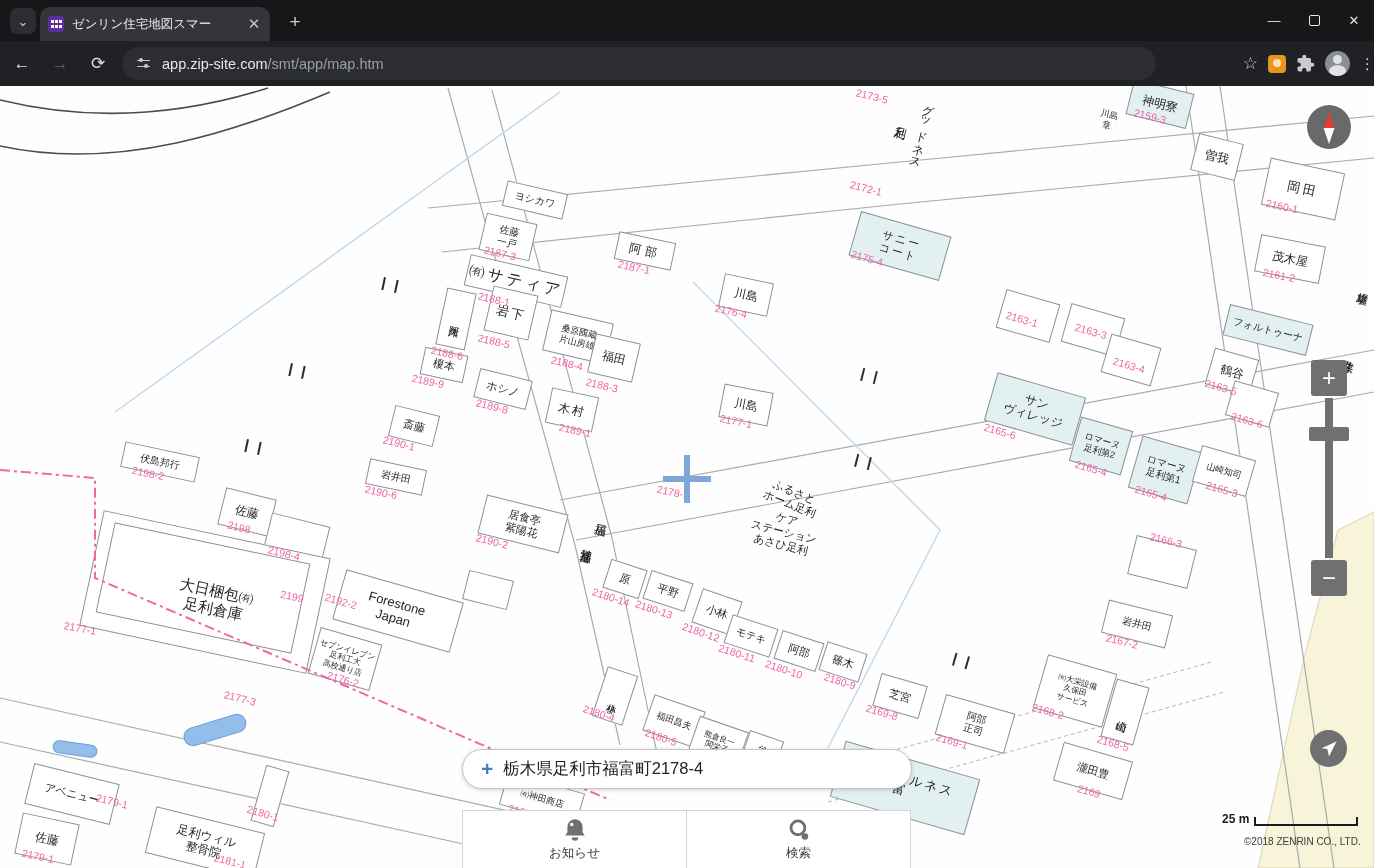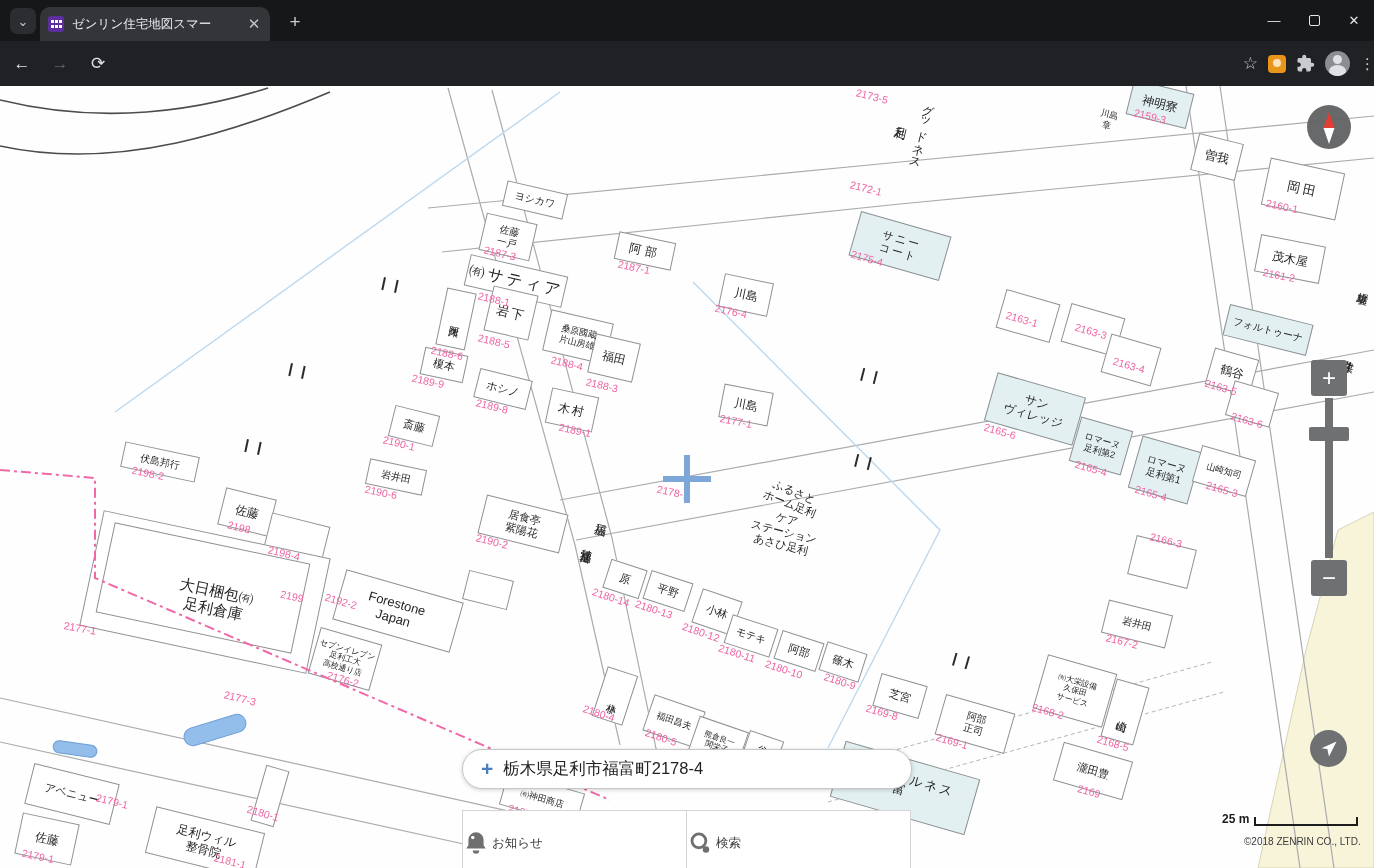--- a/index.html
+++ b/index.html
@@ -73,21 +73,21 @@
   .scaletext{font-size:12px;font-weight:bold;color:#1c1c1c;}
   .scalebar{width:104px;height:9px;border-left:2px solid #1c1c1c;border-right:2px solid #1c1c1c;border-bottom:2px solid #1c1c1c;box-sizing:border-box;}
   .copyright{left:1244px;top:836px;font-size:10px;color:#3a3a3a;white-space:nowrap;}
   
   .searchpill{position:absolute;left:462px;top:749px;width:450px;height:40px;background:#fff;border:1px solid #c6c6c6;
               border-radius:21px;z-index:7;display:flex;align-items:center;box-shadow:0 1px 4px rgba(0,0,0,.18);box-sizing:border-box;}
   .pill-plus{color:#4a7ec0;font-size:21px;margin:0 10px 0 18px;font-weight:bold;}
   .pill-text{font-size:16.5px;color:#222;}
   .bottomnav{position:absolute;left:462px;top:810px;width:449px;height:58px;background:#fff;z-index:7;display:flex;
              border:1px solid #d4d4d4;border-bottom:none;box-sizing:border-box;}
-  .navcell{flex:1;display:flex;flex-direction:row;align-items:center;padding-top:7px;gap:3px;}
+  .navcell{flex:1;display:flex;flex-direction:column;align-items:center;padding-top:7px;gap:3px;}
   .navcell + .navcell{border-left:1px solid #d4d4d4;}
   .navlabel{font-size:12.5px;color:#3b3b3b;}
   .gridicon{display:grid;grid-template-columns:repeat(3,6px);grid-template-rows:repeat(3,6px);gap:3px;margin-top:2px;}
   .gridicon i{width:6px;height:6px;border-radius:50%;background:#6f6f6f;}
 </style>
 </head>
 <body>
 
 <div class="map">
   <svg id="svg-under" width="1374" height="868">
@@ -413,20 +413,29 @@
       <div class="winbtn">
           <span class="sq"></span>
         </div>
       <div class="winbtn">✕</div>
     </div>
   </div>
   <div class="toolbar">
     <div class="navic">←</div>
     <div class="navic dim">→</div>
     <div class="navic">⟳</div>
+    <div class="omnibox">
+      <span class="sitechip">
+          <span class="tune">
+            <b></b>
+            <u></u>
+          </span>
+        </span>
+      <span class="urltxt"><span class="urlhost">app.zip-site.com</span><span class="urlpath">/smt/app/map.htm</span></span>
+    </div>
   </div>
   <div class="tb-right">
     <span class="star">☆</span>
     <span class="extorange"></span>
     <svg width="19" height="19" viewBox="0 0 24 24">
       <path d="M20.5,11h-1.6V7c0-1.1-0.9-2-2-2h-4V3.5C12.9,2.1,11.8,1,10.4,1S7.9,2.1,7.9,3.5V5h-4C2.8,5,1.9,5.9,1.9,7v3.8h1.5 c1.5,0,2.7,1.2,2.7,2.7s-1.2,2.7-2.7,2.7H1.9V20c0,1.1,0.9,2,2,2h3.8v-1.5c0-1.5,1.2-2.7,2.7-2.7s2.7,1.2,2.7,2.7V22h3.8 c1.1,0,2-0.9,2-2v-4h1.6c1.4,0,2.5-1.1,2.5-2.5S21.9,11,20.5,11z" fill="#c9cbcf"></path>
     </svg>
     <span class="avatar"></span>
     <span class="kebab">⋮</span>
   </div>

